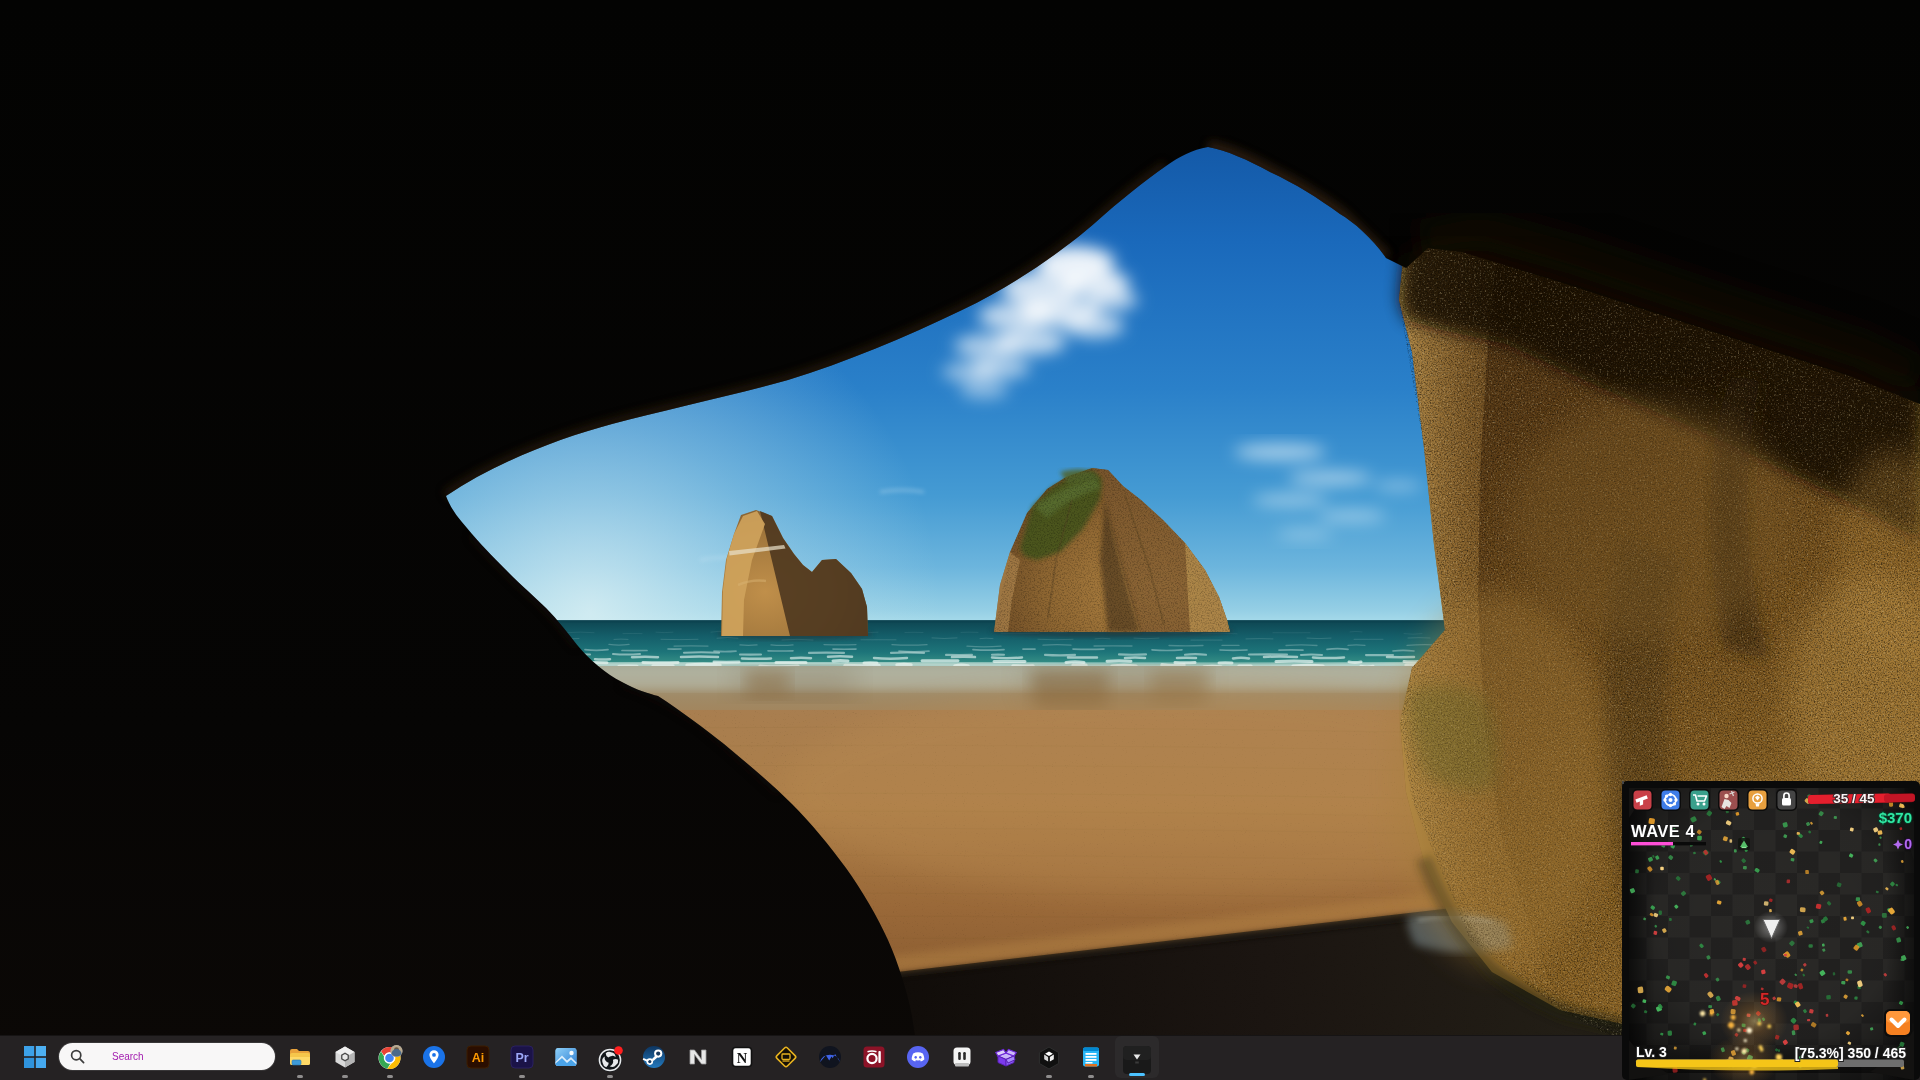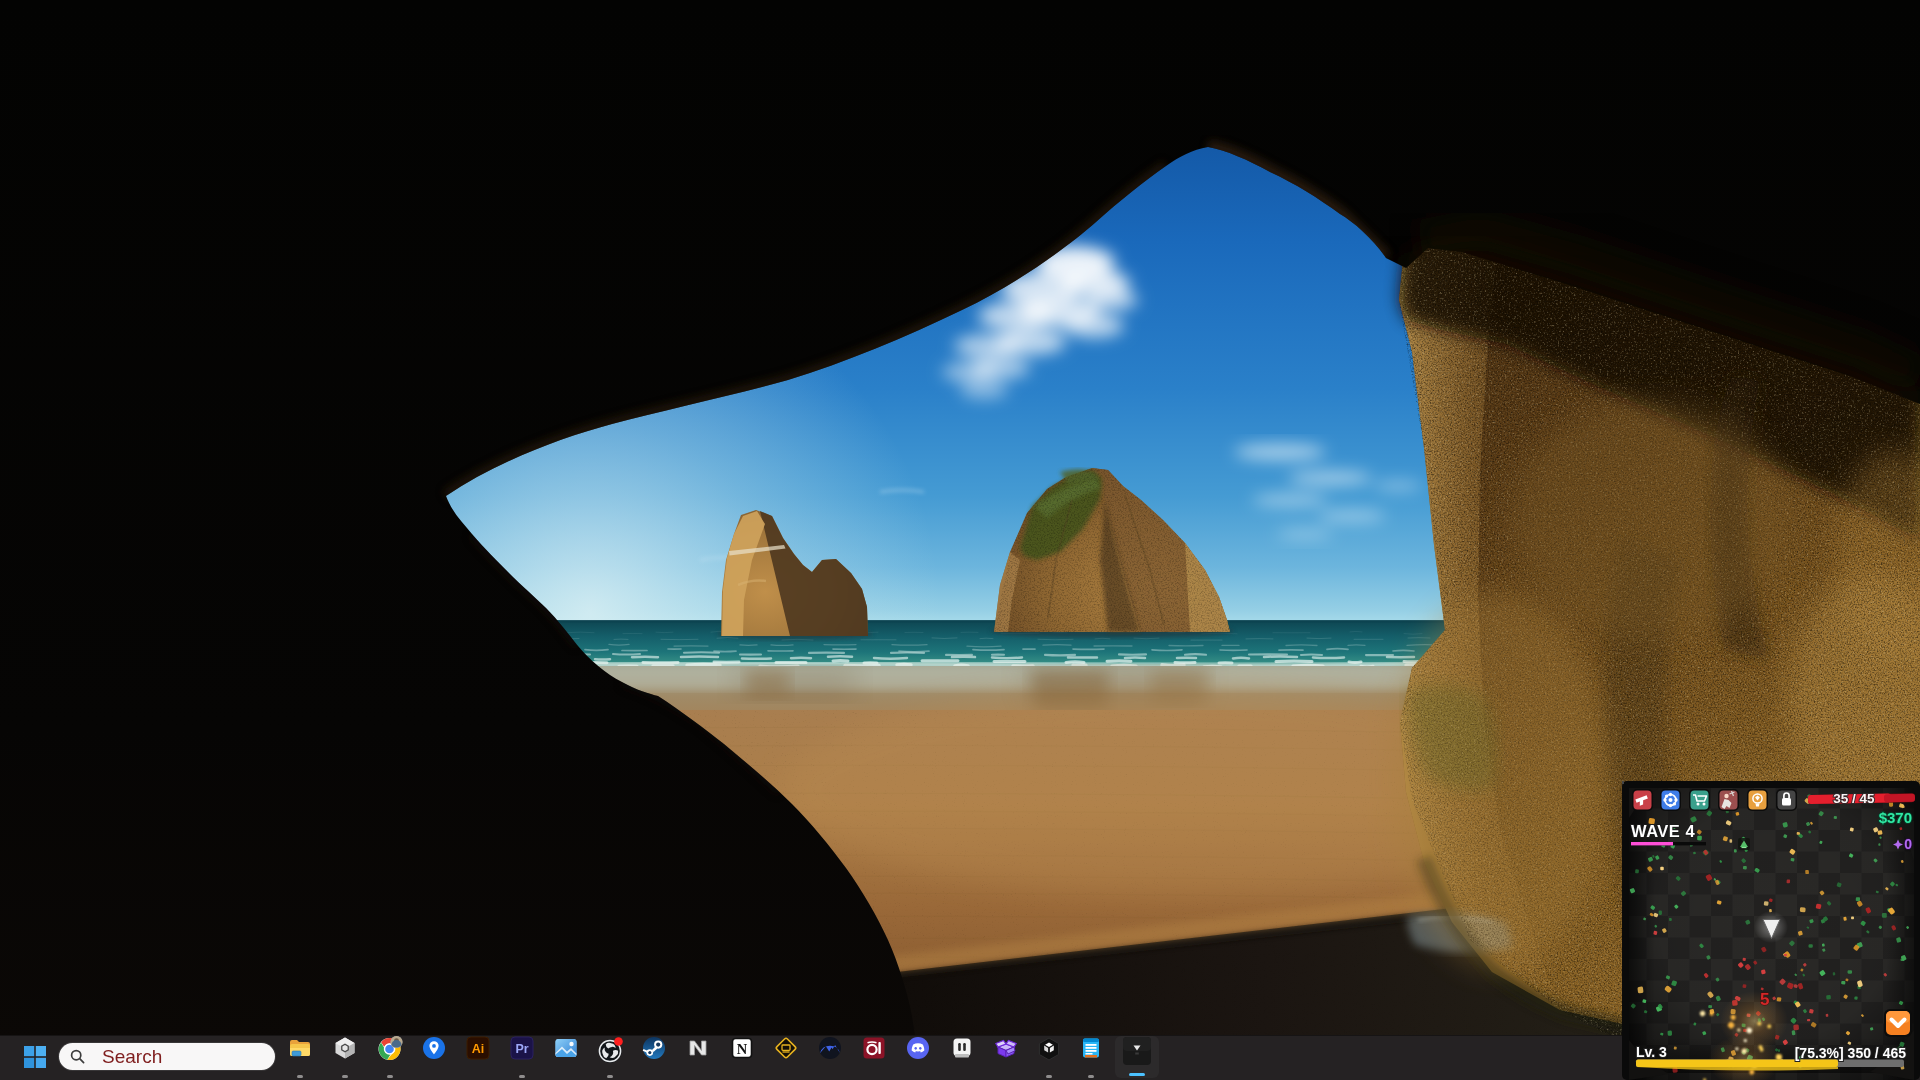--- a/index.html
+++ b/index.html
@@ -4,23 +4,23 @@
 <style>
 html,body{margin:0;padding:0;width:1920px;height:1080px;overflow:hidden;background:#000;}
 #stage{position:relative;width:1920px;height:1080px;}
 #wallwrap{position:absolute;left:0;top:0;}
 
 #taskbar{position:absolute;left:0;top:1035px;width:1920px;height:45px;background:#252223;}
 #taskbar::before{content:"";position:absolute;left:0;top:0;width:100%;height:1px;background:#161414;}
 .start{position:absolute;left:24px;top:11px;width:22px;height:22px;}
 .searchpill{position:absolute;left:59px;top:8px;width:216px;height:27px;background:#f8f7f7;border-radius:14px;display:flex;align-items:center;box-shadow:0 0 0 1px #8a8a8a33;}
 .searchpill svg{margin-left:11px;}
-.searchpill span{font-family:"Liberation Sans",sans-serif;font-size:19px;color:#7f1d1d;margin-left:17px;}
+.searchpill span{font-family:"Liberation Sans",sans-serif;font-size:10px;color:#a21caf;margin-left:27px;}
 .tic{position:absolute;top:1045px;transform:translateX(-50%);}
-#taskbar .tic{top:1px;}
+#taskbar .tic{top:10px;}
 .runpill{position:absolute;top:40px;width:6px;height:3px;border-radius:2px;background:#8f8d8d;}
 .activeplate{position:absolute;left:1115px;top:1px;width:44px;height:42px;border-radius:6px;background:#2c2a2b;}
 .activebar{position:absolute;left:1129px;top:38px;width:16px;height:3.2px;border-radius:2px;background:#4cc2ff;}
 
 
 #gamewin{position:absolute;left:1622px;top:781px;width:298px;height:299px;}
 
 </style>
 </head>
 <body>

